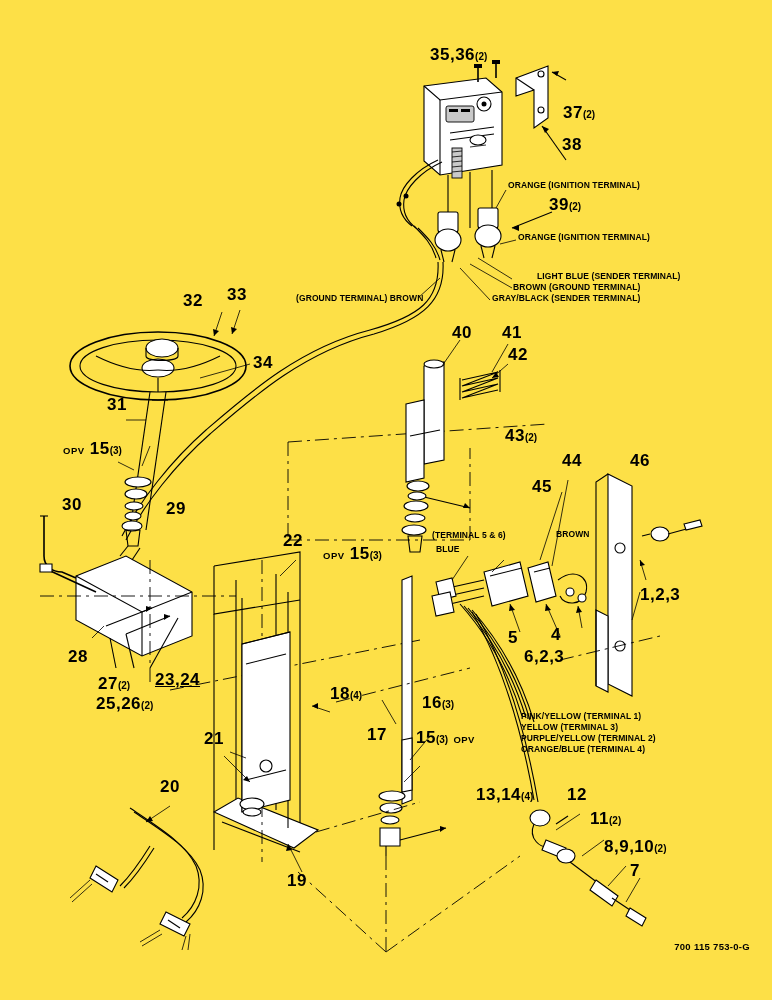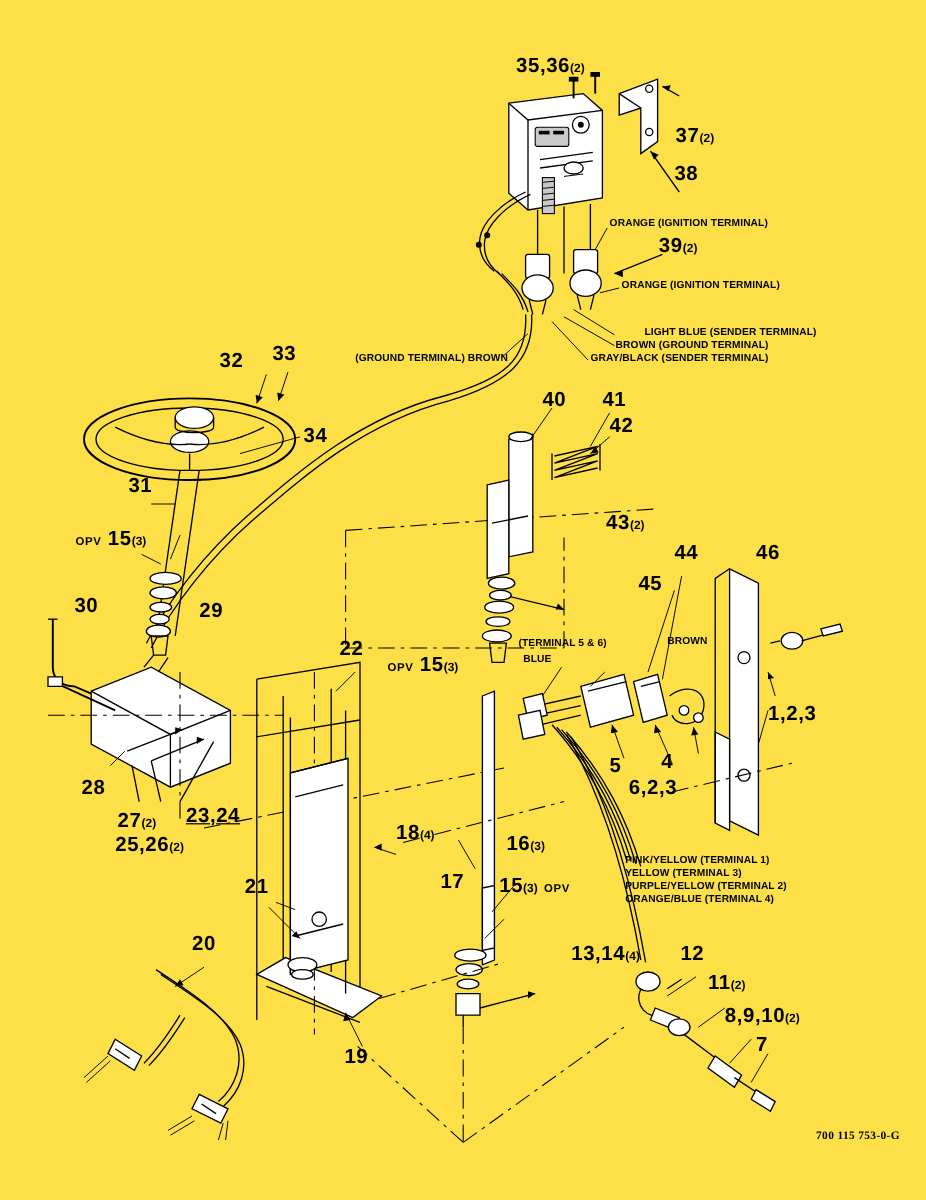--- a/index.html
+++ b/index.html
@@ -52,21 +52,20 @@
     letter-spacing: 0.1px;
   }
   .footer {
     position: absolute;
     right: 22px;
     bottom: 48px;
     font-size: 9.5px;
     font-weight: bold;
     letter-spacing: 0.3px;
     color: #000;
-    font-family: Liberation Serif, serif;
   }
   svg { display: block; }
   .s { fill: none; stroke: #000; stroke-width: 1.1; }
   .s2 { fill: none; stroke: #000; stroke-width: 1.6; }
   .sthin { fill: none; stroke: #000; stroke-width: 0.8; }
   .sdash { fill: none; stroke: #000; stroke-width: 0.9; stroke-dasharray: 14 5 3 5; }
   .fillw { fill: #fff; stroke: #000; stroke-width: 1.1; }
   .fillk { fill: #000; stroke: none; }
   .fillg { fill: #c9c9c9; stroke: #000; stroke-width: 0.9; }
 </style>

